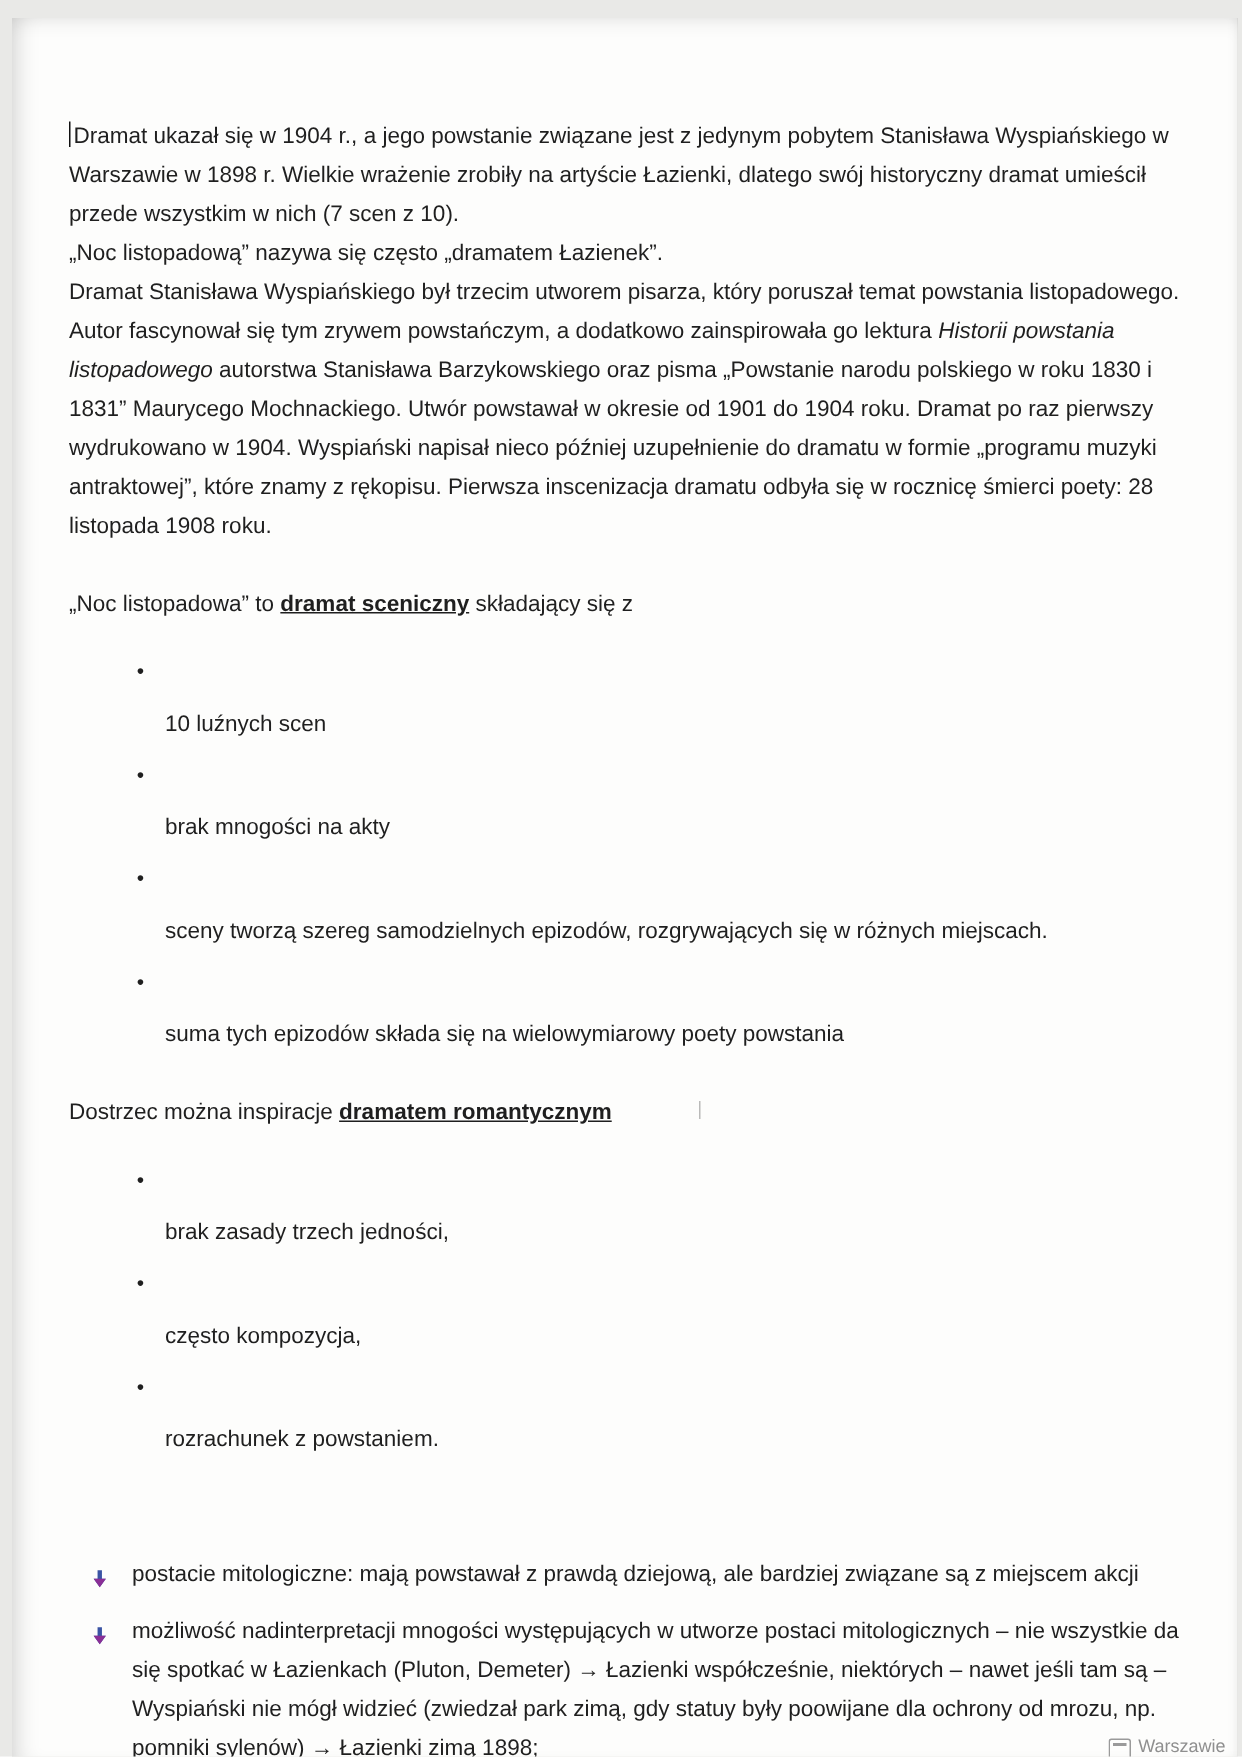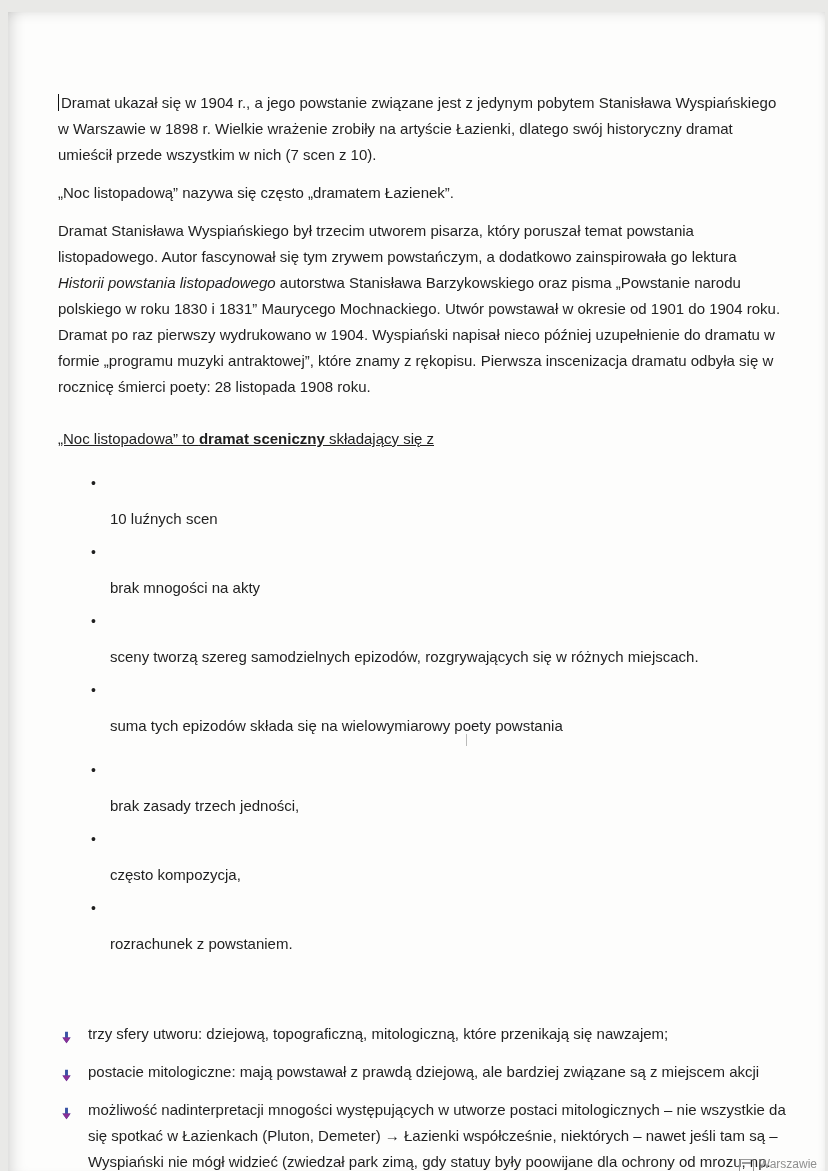--- a/index.html
+++ b/index.html
@@ -19,32 +19,32 @@
       inset 0 10px 14px -10px rgba(0,0,0,0.12),
       inset -6px 0 8px -6px rgba(0,0,0,0.08);
     color:#1f1f1f;
   }
   .content{
     position:absolute;
     left:38px; right:32px; top:66px;
     font-size:15px;
     line-height:26px;
   }
-  p{margin:12px;}
+  p{margin:0;}
   .caret{
     display:inline-block;
     width:1px;height:17px;
     background:#111;
     margin-right:2px;
     vertical-align:-3px;
   }
   .bold{font-weight:normal;}
   .italic{font-style:italic;}
   .emph{font-weight:bold;text-decoration:underline;}
-  .h-line{margin-top:26px;text-decoration:underline;}
+  .h-line{margin-top:26px;}
   ul.dotlist{
     list-style:none;
     margin:18px 0 0 0;
     padding:0;
   }
   ul.dotlist li{
     display:flex;
     margin:0 0 7px 0;
   }
   .dot{
@@ -129,46 +129,38 @@
       <li>
         <span class="dot">•</span>
         <span class="txt">sceny tworzą szereg samodzielnych epizodów, rozgrywających się w różnych miejscach.</span>
       </li>
       <li>
         <span class="dot">•</span>
         <span class="txt">suma tych epizodów składa się na wielowymiarowy poety powstania</span>
       </li>
     </ul>
 
+    <p class="h-line"><span>Dostrzec można inspiracje </span><span class="emph">dramatem romantycznym</span><span></span></p>
 
     <ul class="dotlist">
       <li>
         <span class="dot">•</span>
         <span class="txt">brak zasady trzech jedności,</span>
       </li>
       <li>
         <span class="dot">•</span>
         <span class="txt">często kompozycja,</span>
       </li>
       <li>
         <span class="dot">•</span>
         <span class="txt">rozrachunek z powstaniem.</span>
       </li>
     </ul>
 
     <ul class="arrowlist">
-      <li>
-        <span class="arrow-ic">
-          <svg width="13" height="13" viewBox="0 0 16 16">
-            <path d="M6.2 1 L9.8 1 L9.8 8 L13 8 L8 15 L3 8 L6.2 8 Z" fill="#3a53a4"></path>
-            <path d="M13 8 L8 15 L3 8 Z" fill="#8a2f96"></path>
-          </svg>
-        </span>
-        <span class="txt">trzy sfery utworu: dziejową, topograficzną, mitologiczną, które przenikają się nawzajem;</span>
-      </li>
       <li>
         <span class="arrow-ic">
           <svg width="13" height="13" viewBox="0 0 16 16">
             <path d="M6.2 1 L9.8 1 L9.8 8 L13 8 L8 15 L3 8 L6.2 8 Z" fill="#3a53a4"></path>
             <path d="M13 8 L8 15 L3 8 Z" fill="#8a2f96"></path>
           </svg>
         </span>
         <span class="txt">postacie mitologiczne: mają powstawał z prawdą dziejową, ale bardziej związane są z miejscem akcji</span>
       </li>
       <li>

